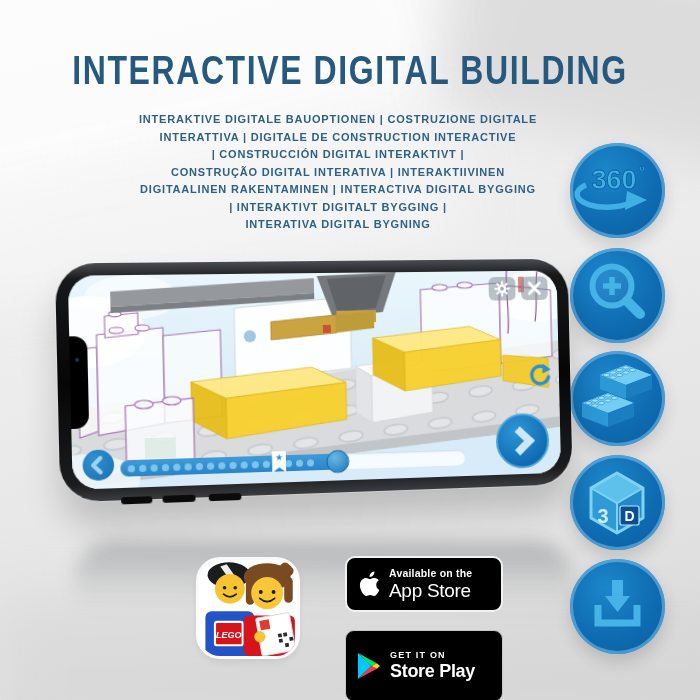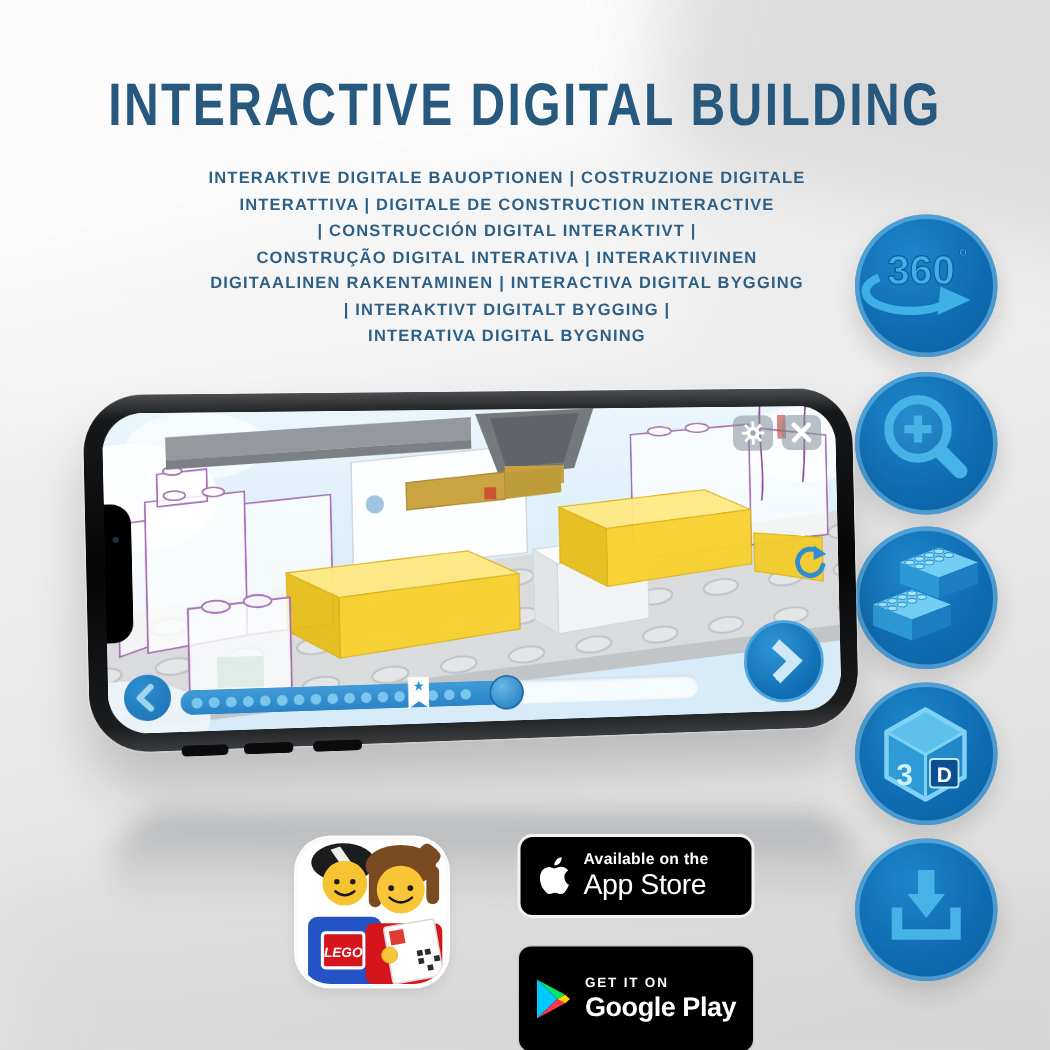--- a/index.html
+++ b/index.html
@@ -361,16 +361,16 @@
 
   <div class="badge badge-gplay">
     <svg width="26" height="28" viewBox="0 0 26 28">
       <polygon points="2,1 15.5,14 2,27" fill="#00c7fd"></polygon>
       <polygon points="2,1 20.8,11.2 15.5,14" fill="#00e571"></polygon>
       <polygon points="2,27 20.8,16.8 15.5,14" fill="#f4374d"></polygon>
       <polygon points="15.5,14 20.8,11.2 24,14 20.8,16.8" fill="#ffd400"></polygon>
     </svg>
     <div class="txt">
       <span class="gp-line1">GET IT ON</span>
-      <span class="gp-line2">Google Play</span>
+      <span class="gp-line2">Store Play</span>
     </div>
   </div>
 </div>
 
 </body></html>

